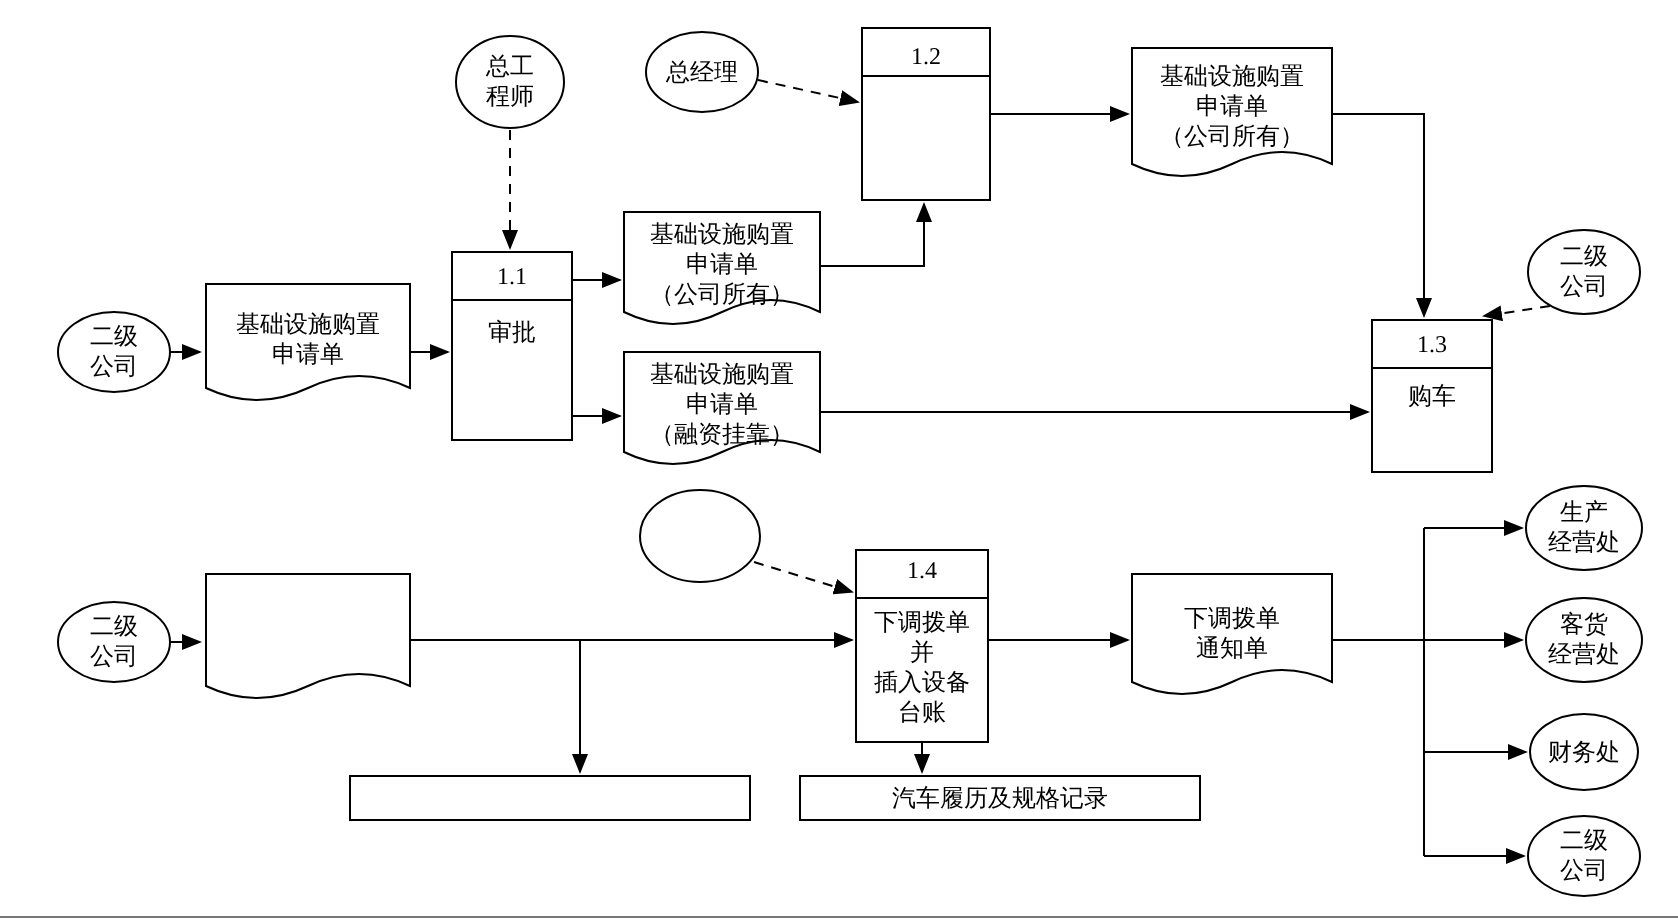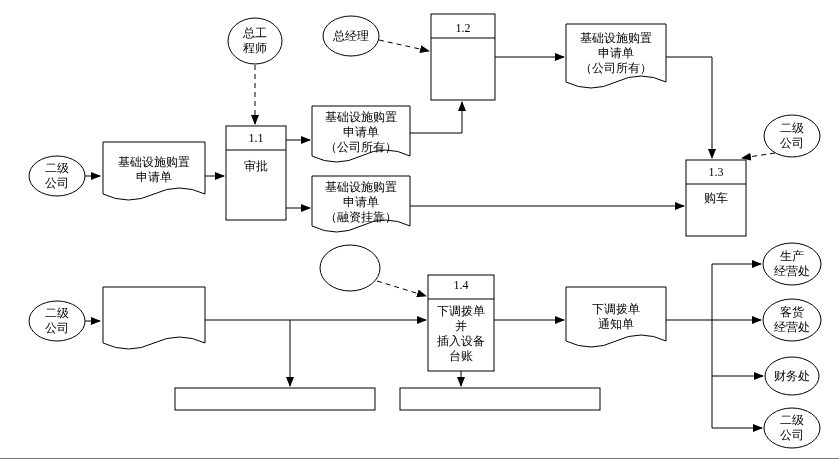--- a/index.html
+++ b/index.html
@@ -134,15 +134,16 @@
 （公司所有）</div>
   <div class="label" style="left:312px;top:179px;width:98px;height:46px">基础设施购置
 申请单
 （融资挂靠）</div>
   <div class="label" style="left:566px;top:30px;width:100px;height:46px">基础设施购置
 申请单
 （公司所有）</div>
   <div class="label" style="left:566px;top:295px;width:100px;height:44px">下调拨单
 通知单</div>
 
+  <div class="label" style="left:400px;top:388px;width:200px;height:22px">汽车履历及规格记录</div>
 
   <div class="bottom-rule"></div>
 </div>
 
 </body></html>

